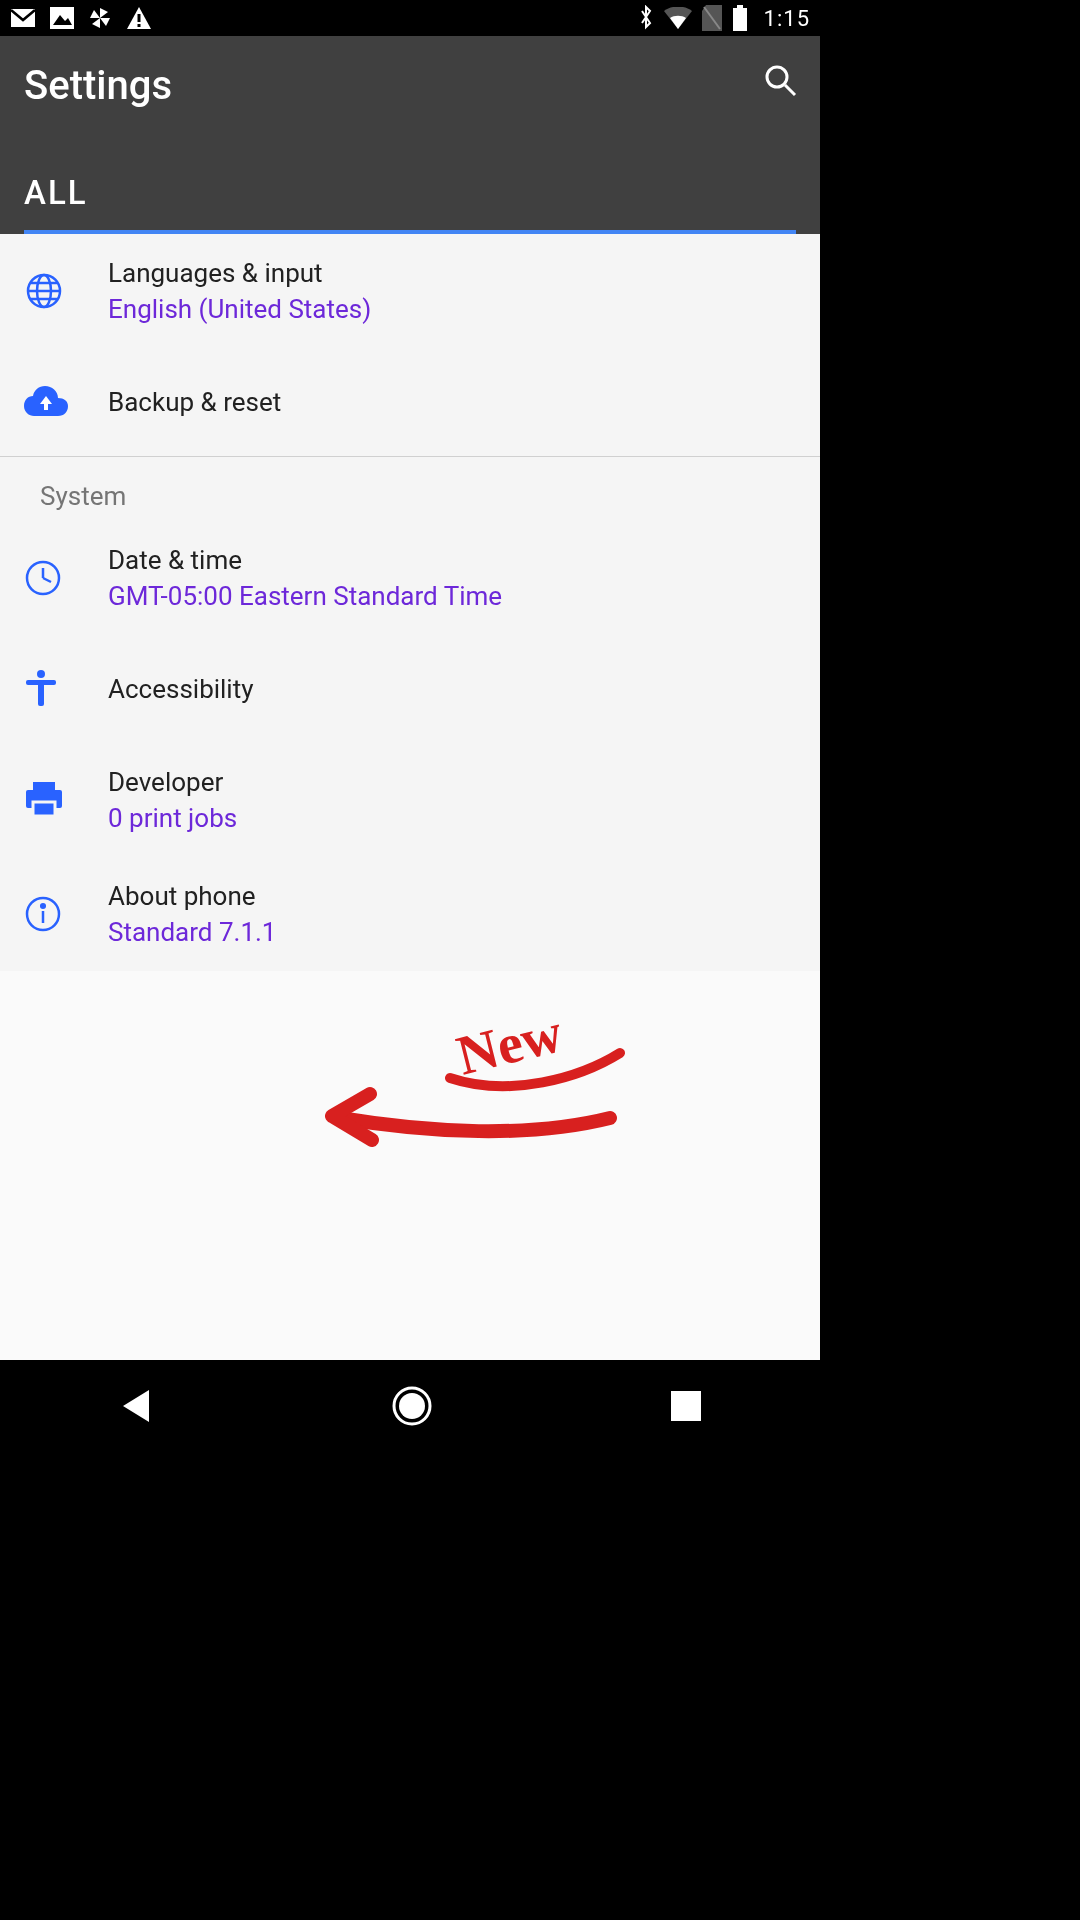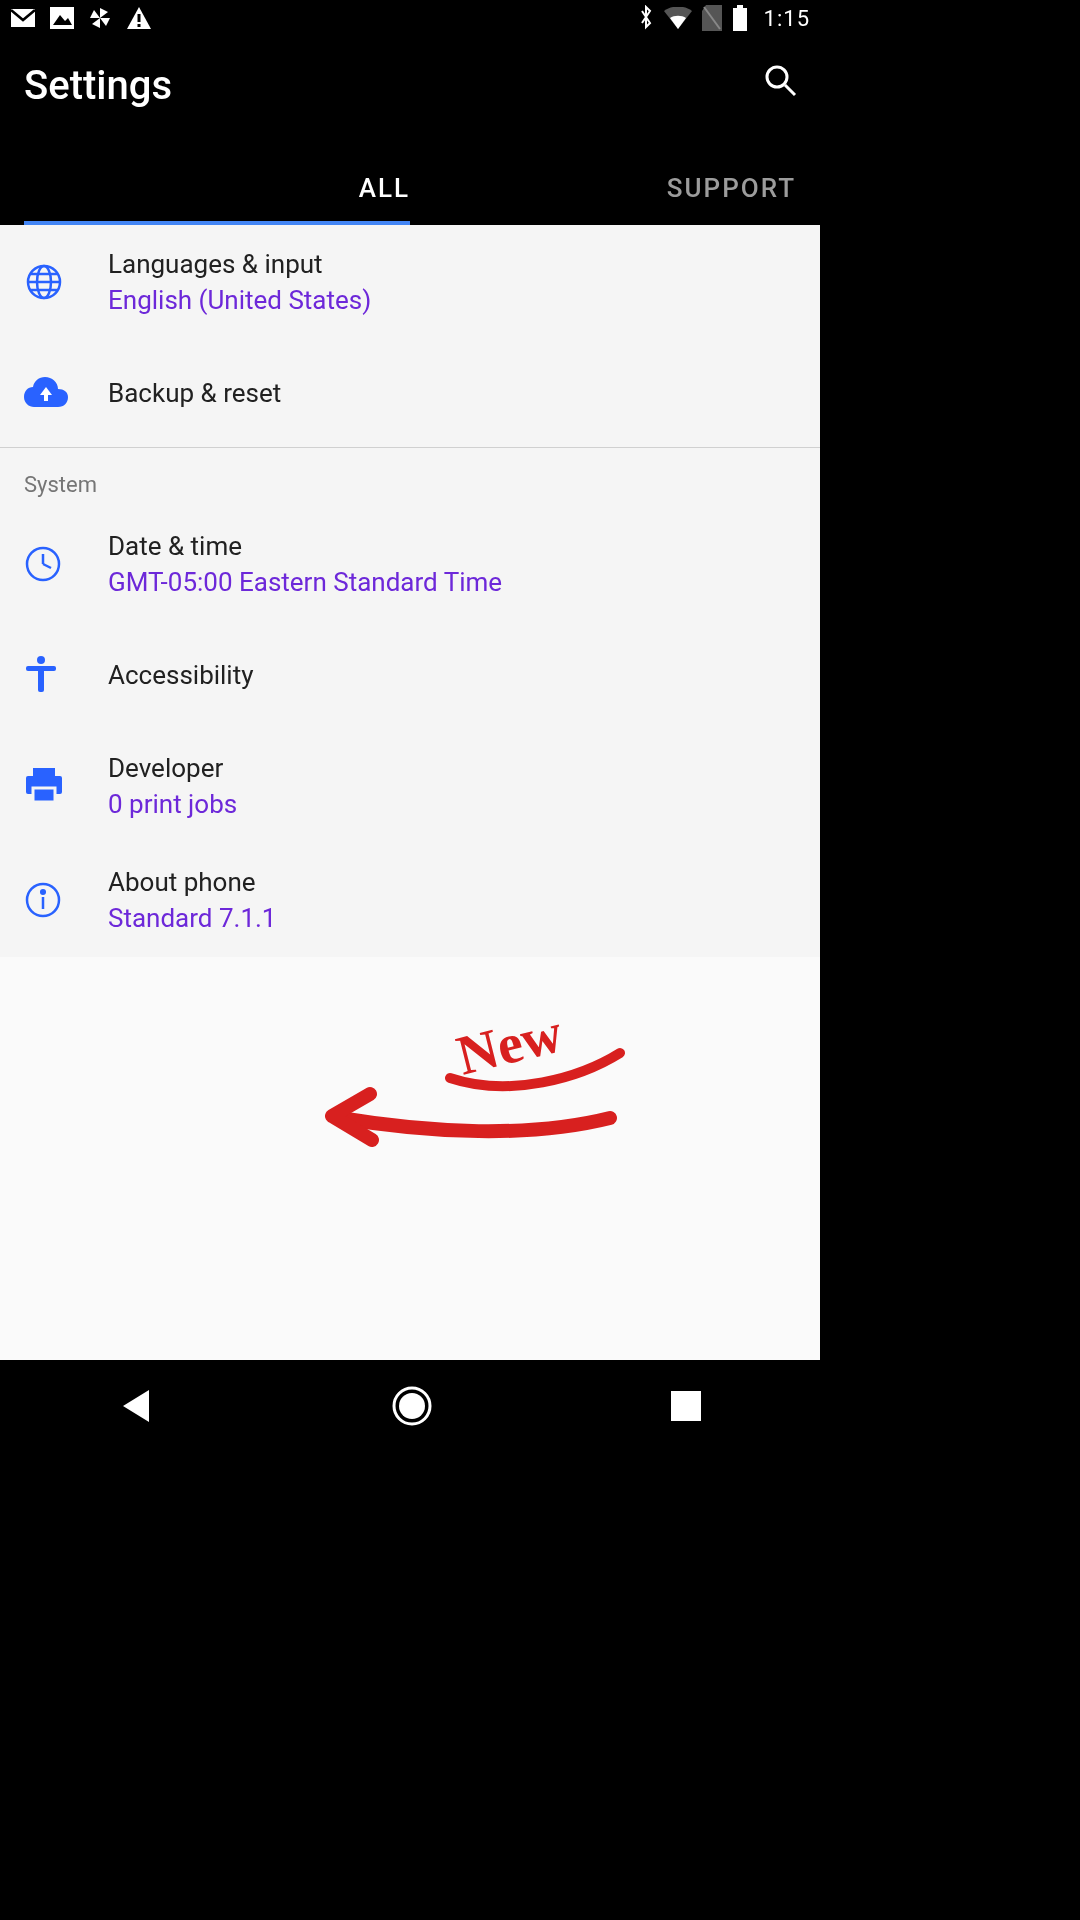--- a/index.html
+++ b/index.html
@@ -5,34 +5,34 @@
   * { margin:0; padding:0; box-sizing:border-box; }
   html, body { width:820px; height:1456px; font-family:Roboto,"Helvetica Neue",Arial,sans-serif; background:#000; overflow:hidden; }
   .screen { position:relative; width:820px; height:1456px; background:#fafafa; }
   
   .status { height:36px; width:100%; background:#000; color:#fff; display:flex; align-items:center; padding:0 10px; font-size:22px; }
   .status-left { display:flex; gap:14px; align-items:center; }
   .status-right { margin-left:auto; display:flex; gap:10px; align-items:center; }
   .status svg { display:block; }
   .time { font-size:22px; letter-spacing:1px; margin-left:6px; }
   
-  .toolbar { background:#000000; color:#fff; padding:26px 24px 0 24px; }
+  .toolbar { background:#404040; color:#fff; padding:26px 24px 0 24px; }
   .title { font-size:40px; font-weight:500; }
   .search { position:absolute; right:22px; top:62px; }
   .tabs { display:flex; margin-top:46px; }
-  .tab { flex:1; text-align:right; padding:18px 0; font-size:26px; letter-spacing:2px; font-weight:500; color:#9c9c9c; cursor:pointer; }
+  .tab { flex:1; text-align:left; padding:18px 0; font-size:33px; letter-spacing:2px; font-weight:500; color:#9c9c9c; cursor:pointer; }
   .tab.active { color:#fff; border-bottom:4px solid #4285f4; }
   
   .content { background:#f5f5f5; }
   .row { display:flex; align-items:center; padding:24px 24px; min-height:108px; cursor:pointer; }
   .row .icon { width:84px; display:flex; align-items:center; justify-content:flex-start; }
   .row .text .label { font-size:26px; color:#212121; }
   .row .text .sub { font-size:26px; color:#6d28d9; margin-top:6px; }
   .divider { height:1px; background:#d0d0d0; width:100%; }
-  .section-header { font-size:22px; color:#757575; padding:24px 24px 10px; }
+  .section-header { font-size:26px; color:#757575; padding:24px 24px 10px;margin-left:16px; }
   
   .navbar { position:absolute; bottom:0; left:0; right:0; height:96px; background:#000; display:flex; align-items:center; justify-content:space-around; }
   
   .annotation { position:absolute; left:310px; top:998px; pointer-events:none; }
 </style>
 </head>
 <body>
 
 <div class="screen">
 
@@ -95,21 +95,20 @@
   <div class="toolbar">
     <div class="title">Settings</div>
     <div class="search">
       <svg width="36" height="36" viewBox="0 0 36 36" fill="none" stroke="#fff" stroke-width="3">
           <circle cx="15" cy="15" r="10"></circle>
           <line x1="23" y1="23" x2="33" y2="33"></line>
         </svg>
     </div>
     <div class="tabs">
       <div class="tab active">ALL</div>
-      <div class="tab">SUPPORT</div>
     </div>
   </div>
 
   <div class="content">
 
     <div class="row">
       <div class="icon">
         <svg width="40" height="40" viewBox="0 0 40 40" fill="none" stroke="#2962ff" stroke-width="2.5">
             <circle cx="20" cy="20" r="16"></circle>
             <ellipse cx="20" cy="20" rx="7" ry="16"></ellipse>

